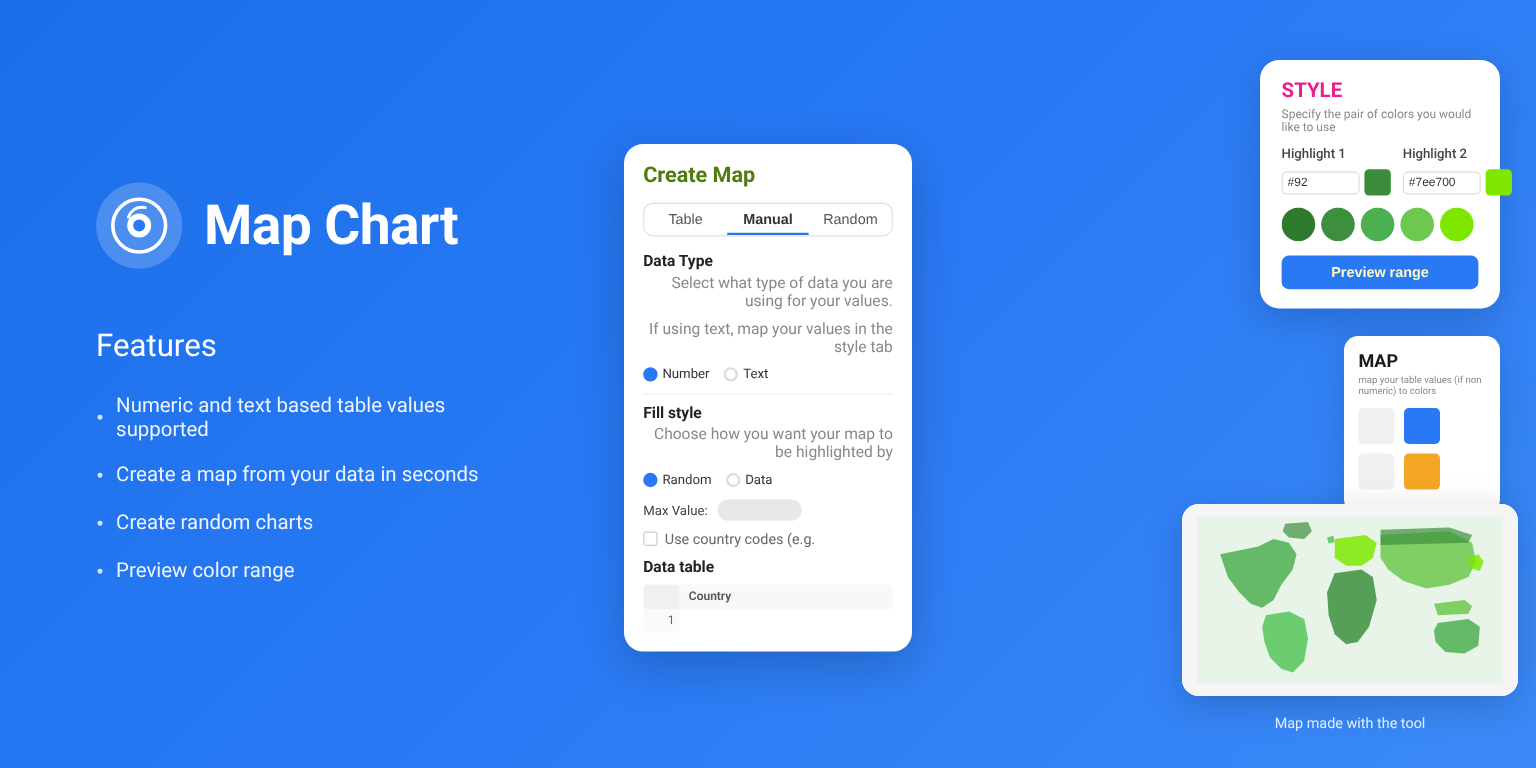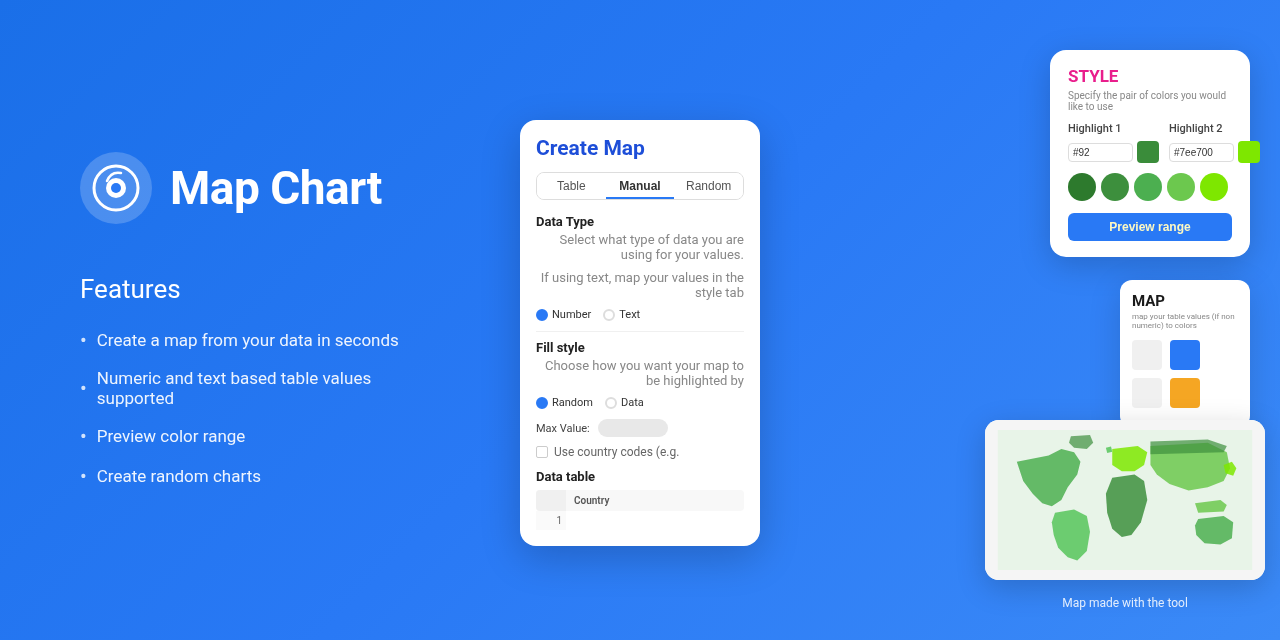--- a/index.html
+++ b/index.html
@@ -231,23 +231,23 @@
       left: 20px;
       width: 240px;
       background: white;
       border-radius: 16px;
       padding: 16px;
       box-shadow: 0 12px 40px rgba(0,0,0,0.2);
       z-index: 2;
     }
 
     .create-map-title {
-      font-size: 21px;
+      font-size: 18px;
       font-weight: 700;
-      color: #1d4ed8;
+      color: #4d7c0f;
       margin-bottom: 12px;
     }
 
     .tabs-row {
       display: flex;
       gap: 0;
       border: 1px solid #ddd;
       border-radius: 8px;
       overflow: hidden;
       margin-bottom: 14px;
@@ -451,24 +451,24 @@
         <circle cx="25" cy="25" r="5" fill="#2979f5"></circle>
         <path d="M16 18 Q20 8 30 10" stroke="white" stroke-width="2.5" fill="none" stroke-linecap="round"></path>
       </svg>
     </div>
     <h1 class="app-title">Map Chart</h1>
   </div>
 
   <h2 class="features-title">Features</h2>
 
   <ul class="features-list">
+    <li>Numeric and text based table values supported</li>
     <li>Create a map from your data in seconds</li>
-    <li>Numeric and text based table values supported</li>
+    <li>Create random charts</li>
     <li>Preview color range</li>
-    <li>Create random charts</li>
   </ul>
 </div>
 
 <div class="right-section">
 
   <div class="style-card">
     <div class="card-title">STYLE</div>
     <div class="card-subtitle">Specify the pair of colors you would like to use</div>
 
     <div class="style-highlights">

